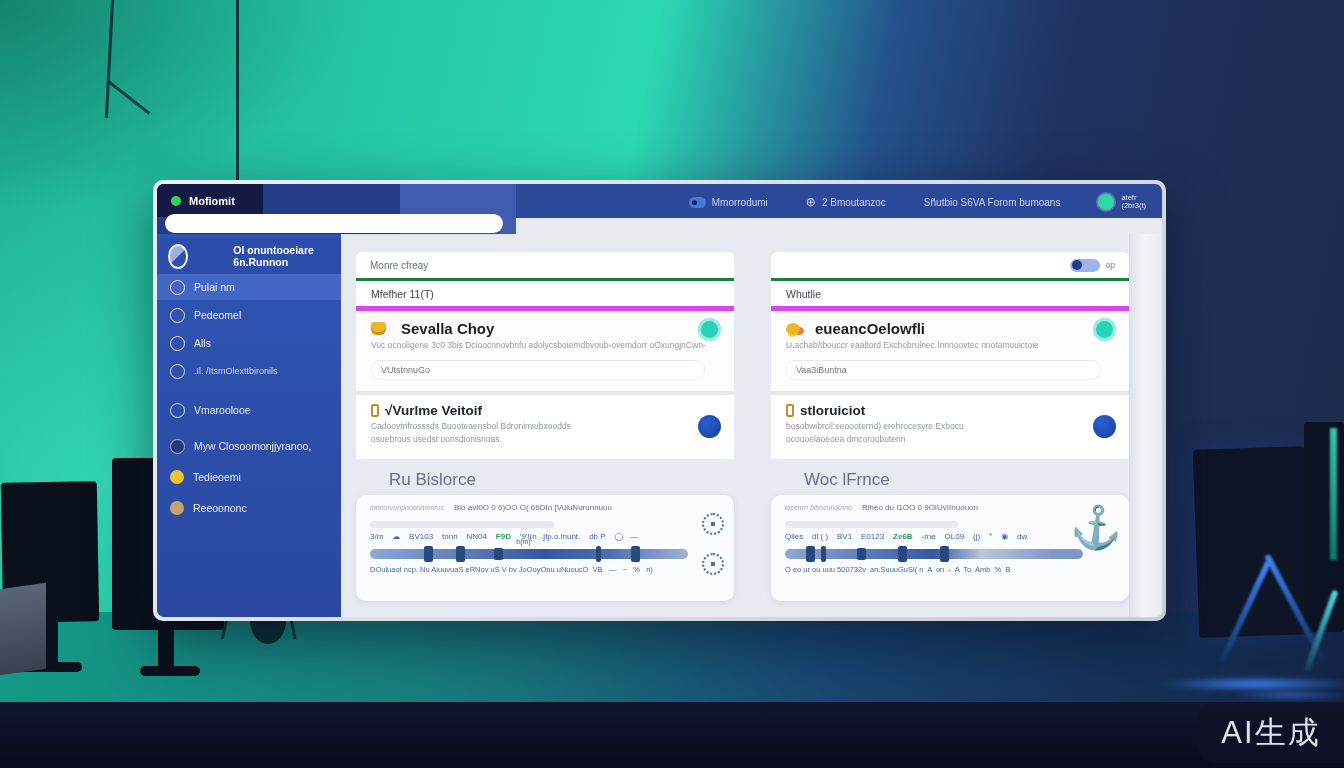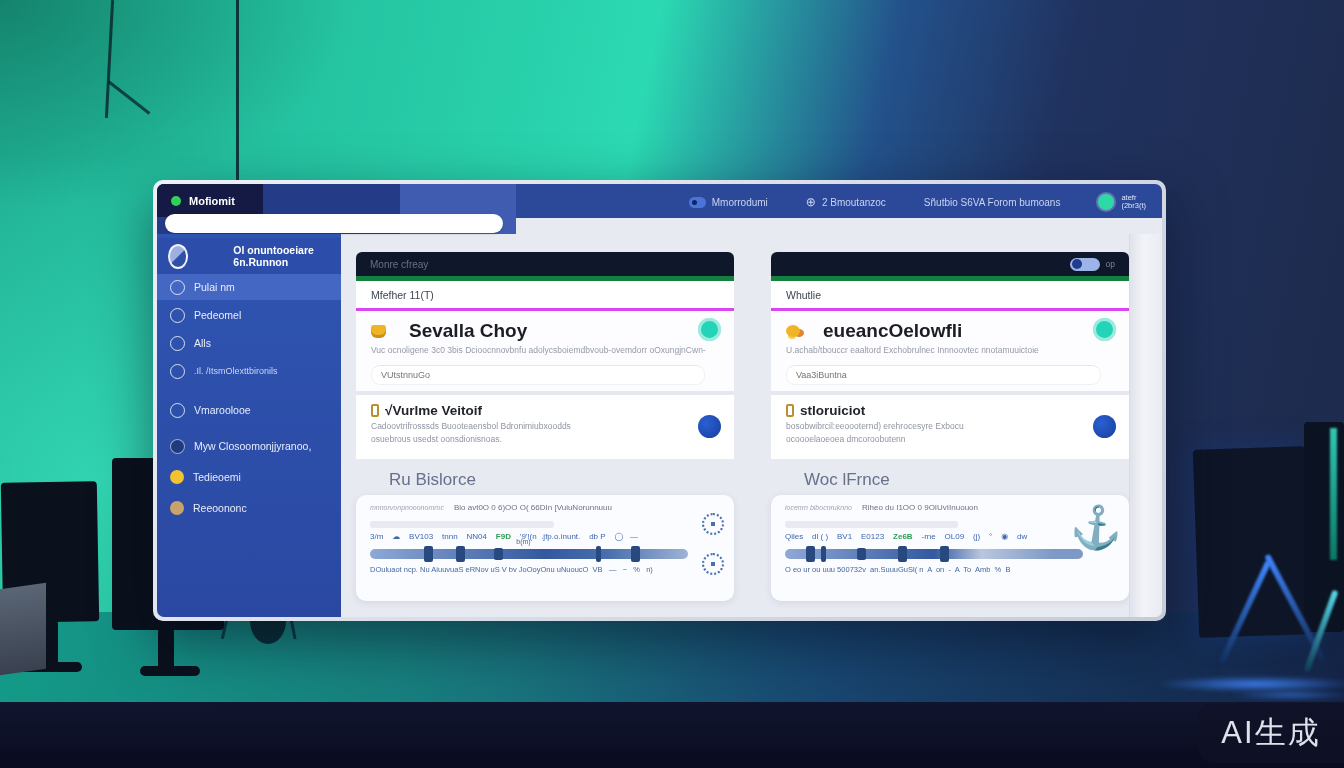--- a/index.html
+++ b/index.html
@@ -99,30 +99,30 @@
   .sb-ic { width:15px; height:15px; border-radius:50%; border:1.5px solid rgba(255,255,255,.8); flex:none; }
   .sb-ic.fill { background:#1f3a7e; border-color:rgba(255,255,255,.55); }
   .sb-ic.ydot { background:#f2c230; border:none; width:14px; height:14px; }
   .sb-ic.tdot { background:#c9a36a; border:none; width:14px; height:14px; }
   .sb-item.dim { font-size:9px; color:#ccd6f0; }
 
   
   .panel { position:absolute; top:68px; }
   .panel.center { left:199px; width:378px; }
   .panel.rightp { left:614px; width:358px; }
-  .tabrow { height:29px; background:#0f172a; border-radius:6px 6px 0 0; border-bottom:5px solid #15803d;
+  .tabrow { height:29px; background:#ffffff; border-radius:6px 6px 0 0; border-bottom:3px solid #15803d;
     display:flex; align-items:center; padding:0 14px; font-size:10px; color:#6a7080; }
   .tabrow .spacer { flex:1; }
   .toggle { width:30px; height:13px; border-radius:7px; background:#9db4e8; position:relative; cursor:pointer; }
   .toggle::after { content:""; position:absolute; left:2px; top:1.5px; width:10px; height:10px; border-radius:50%; background:#1f3d8c; }
   .toggle-lbl { margin-left:6px; font-size:8.5px; color:#7d8596; }
-  .titlerow { height:30px; background:#fff; border-bottom:3px solid #d946ef;
+  .titlerow { height:30px; background:#fff; border-bottom:5px solid #d946ef;
     display:flex; align-items:center; padding:0 15px; font-size:10.5px; color:#3e4552; }
   .card1 { position:relative; height:80px; background:#fdfdff; padding:9px 15px; }
-  .c-title { display:flex; align-items:center; gap:23px; font-size:19px; font-weight:bold; color:#1b1d24; }
+  .c-title { display:flex; align-items:center; gap:15px; font-size:15px; font-weight:bold; color:#1b1d24; }
   .ic-gold { width:15px; height:13px; background:#f0b428; border-radius:3px 3px 6px 6px; flex:none;
     box-shadow:inset 0 -3px 0 rgba(160,100,10,.45); }
   .ic-gold.small { width:8px; height:13px; background:#fff; border:2px solid #b98f2f; border-radius:2px; box-shadow:none; }
   .ic-gold.cluster { width:14px; height:12px; border-radius:50%; background:#f0b428;
     box-shadow:6px 2px 0 -2px #e1862c, -1px 5px 0 -3px #f5d24b; }
   .c-sub { margin-top:3px; font-size:8.5px; color:#949aa8; white-space:nowrap; overflow:hidden; text-overflow:ellipsis; }
   .c-input { margin-top:10px; width:96%; border:1px solid #eef0f5; border-top:1px solid #e4e7ee;
     border-radius:9px; padding:4px 9px; font-size:9px; color:#b6bbc8; background:#fff; }
   .btn-teal { position:absolute; right:13px; top:7px; width:23px; height:23px; border-radius:50%;
     background:#23d4b8; border:none; box-shadow:inset 0 0 0 3px rgba(255,255,255,.55); cursor:pointer; }

